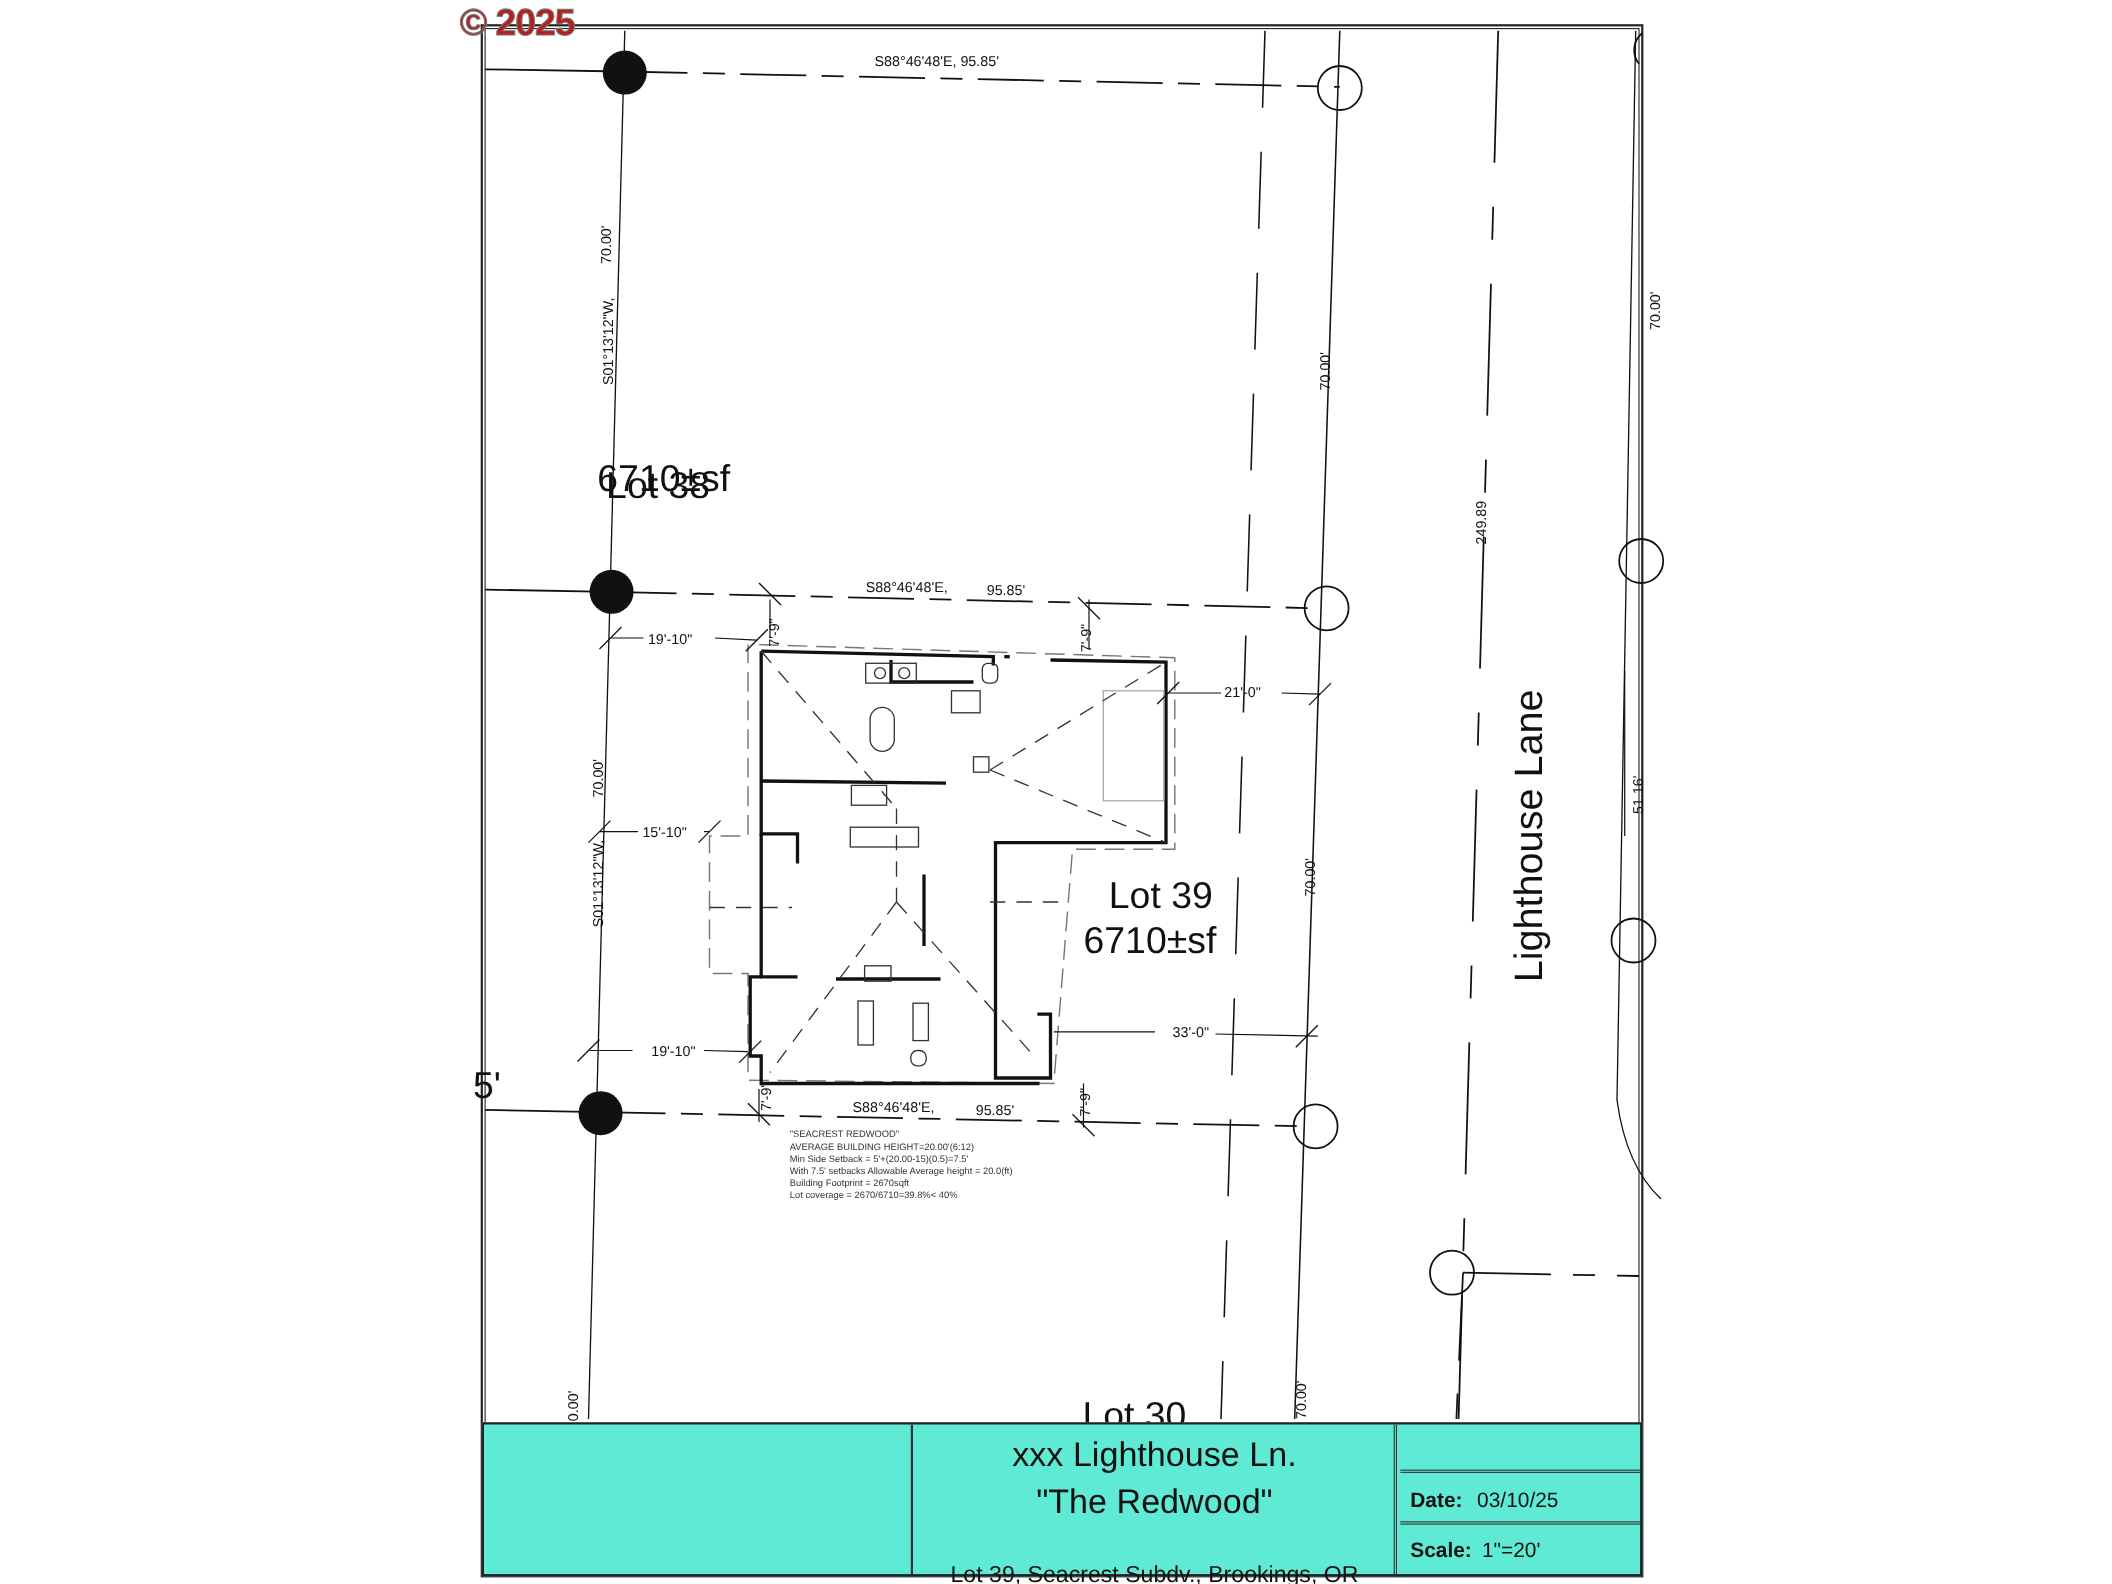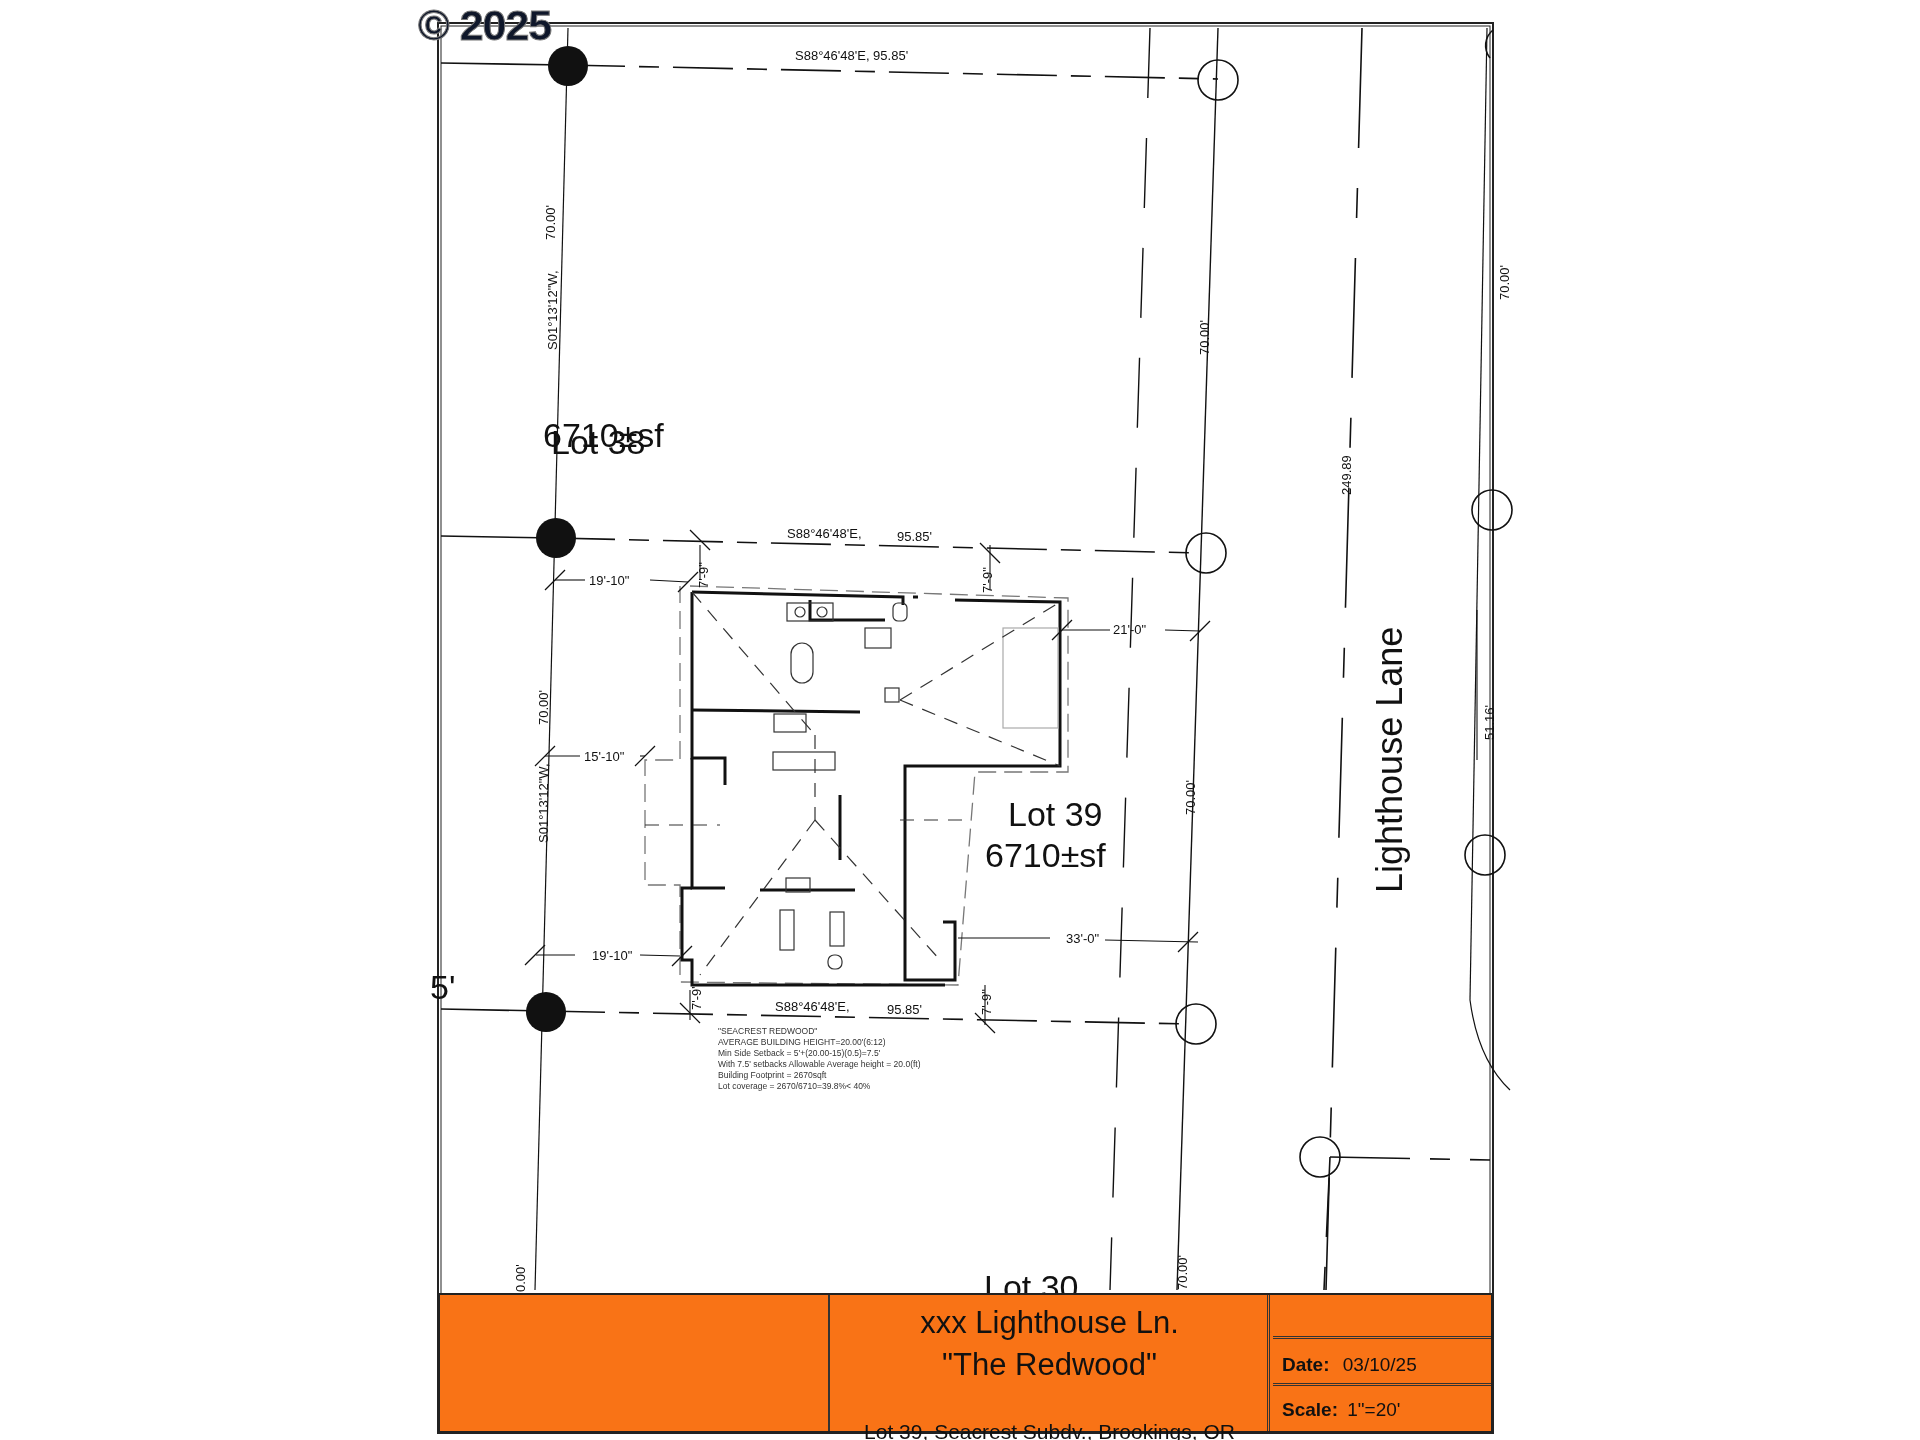--- a/index.html
+++ b/index.html
@@ -5,21 +5,21 @@
   html, body { margin: 0; padding: 0; background: #ffffff; }
   body { width: 1920px; height: 1440px; position: relative; overflow: hidden;
          font-family: "Liberation Sans", sans-serif; color: #111; }
   #plan { position: absolute; left: 0; top: 0; width: 1920px; height: 1440px; }
   .lbl { position: absolute; white-space: nowrap; color: #111; line-height: 1; }
   .big { font-size: 34px; }
   .road { font-size: 36px; transform-origin: left top; transform: rotate(-90deg); }
   .dim { font-size: 13px; }
   .vert { transform-origin: left top; transform: rotate(-90deg); }
   .note { font-size: 8.5px; line-height: 11px; color: #333; }
-  .watermark { font-size: 43px; font-weight: bold; color: #0f172a;
+  .watermark { font-size: 34px; font-weight: bold; color: #b91c1c;
                -webkit-text-stroke: 1px #777; letter-spacing: -1px; }
   .tb-cell { position: absolute; box-sizing: border-box; }
   .tb-title { font-size: 31px; text-align: center; width: 100%; }
   .tb-sub { font-size: 21px; text-align: center; width: 100%; margin-top: 25px; }
   .tb-field { font-size: 19px; }
   .tb-field b { font-weight: bold; }
 </style>
 </head>
 <body>
 
@@ -196,21 +196,21 @@
   <div>"SEACREST REDWOOD"</div>
   <div>AVERAGE BUILDING HEIGHT=20.00'(6:12)</div>
   <div>Min Side Setback = 5'+(20.00-15)(0.5)=7.5'</div>
   <div>With 7.5' setbacks Allowable Average height = 20.0(ft)</div>
   <div>Building Footprint = 2670sqft</div>
   <div>Lot coverage = 2670/6710=39.8%&lt; 40%</div>
 </div>
 
 <div class="lbl" style="left:984px; top:1270px; font-size:34px; height:30px; overflow:hidden;">Lot 30</div>
 
-<div style="position:absolute; left:438px; top:1293px; width:1055px; height:140px; border:2px solid #222; box-sizing:border-box; background:#f97316;">
+<div style="position:absolute; left:438px; top:1293px; width:1055px; height:140px; border:2px solid #222; box-sizing:border-box; background:#5eead4;">
   <div class="tb-cell" style="left:0; top:0; width:390px; height:136px; border-right:2px solid #333;"></div>
   <div class="tb-cell" style="left:392px; top:0; width:438px; height:136px; border-right:3px double #333;">
     <div class="tb-title" style="position:absolute; top:10px;">xxx Lighthouse Ln.</div>
     <div class="tb-title" style="position:absolute; top:52px;">"The Redwood"</div>
     <div class="tb-sub" style="position:absolute; top:100px;">Lot 39, Seacrest Subdv., Brookings, OR</div>
   </div>
   <div class="tb-cell" style="left:833px; top:0; width:218px; height:44px; border-bottom:3px double #333;"></div>
   <div class="tb-cell tb-field" style="left:833px; top:47px; width:218px; height:44px; border-bottom:3px double #333; padding:12px 0 0 9px;">
     <b>Date:</b>
     <span style="margin-left:8px;">03/10/25</span>

